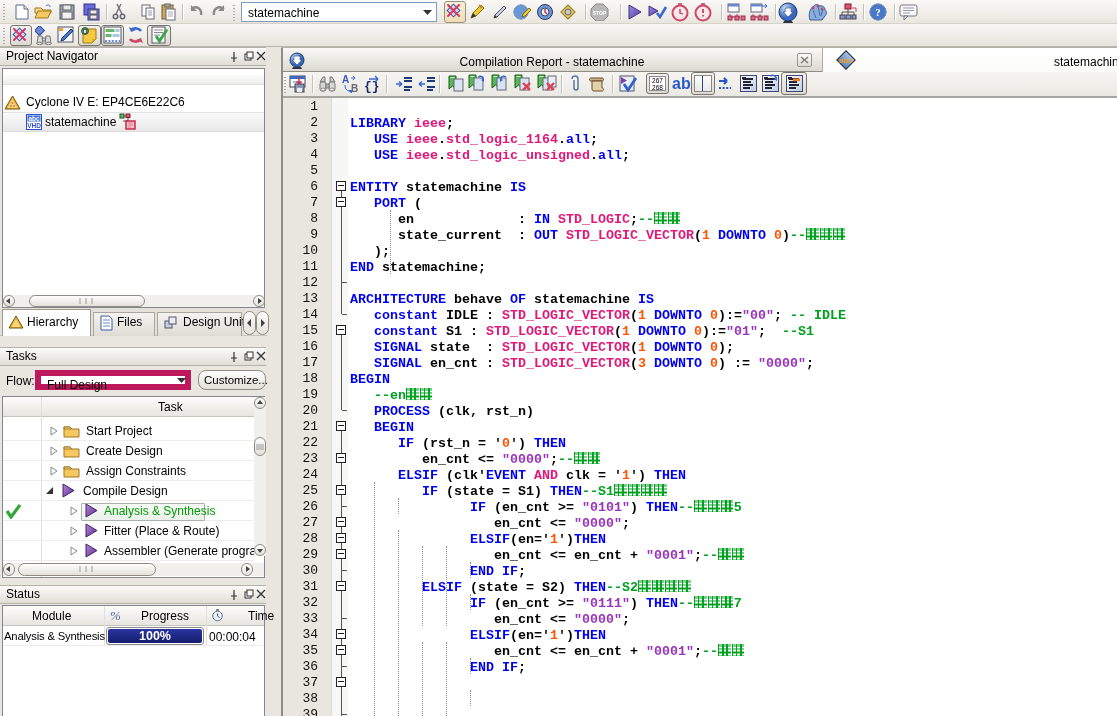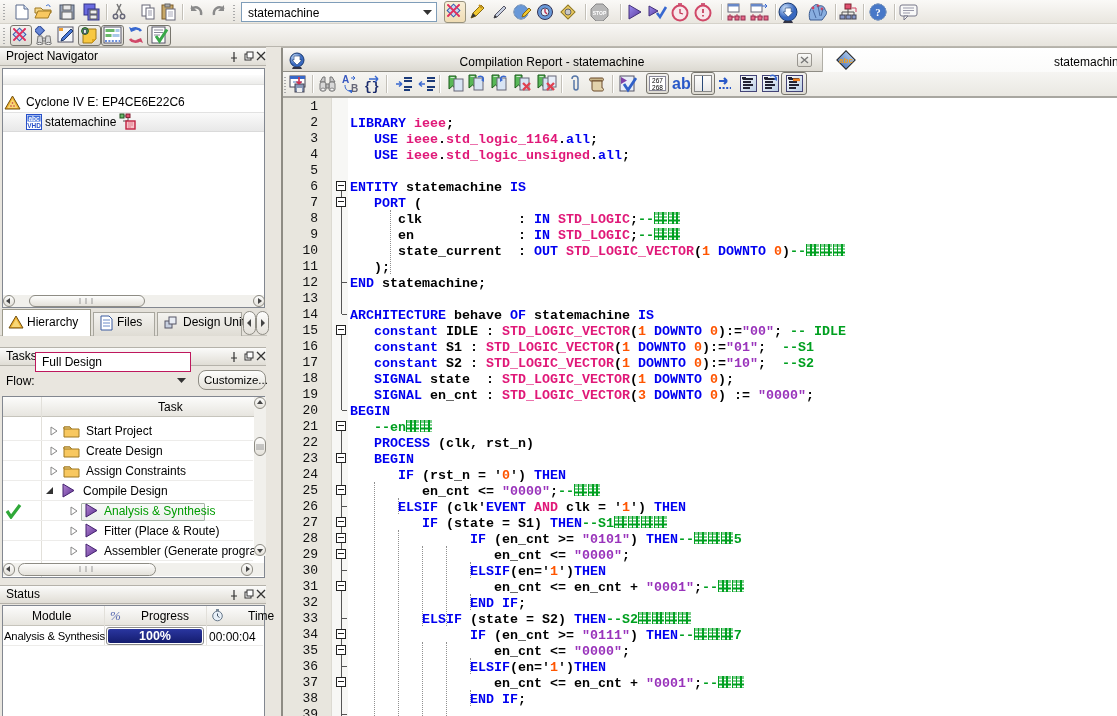--- a/index.html
+++ b/index.html
@@ -317,21 +317,21 @@
     </svg>
 <div class="abs panelTitle" style="left:0px;top:347px;width:266px;height:19px;"></div>
     <span class="abs" style="left:6px;top:349px;font-size:12px">Tasks</span>
     <svg class="abs" style="left:230px;top:351px;" width="36" height="12" viewBox="0 0 36 12">
       <path d="M4 1v6M1 7h6M4 7v4" stroke="#333" fill="none" stroke-width="1.2"></path>
       <rect x="15" y="3" width="6" height="6" fill="#fff" stroke="#333"></rect>
       <rect x="17" y="1" width="6" height="6" fill="#fff" stroke="#333"></rect>
       <path d="M27 1l8 8M35 1l-8 8" stroke="#333" stroke-width="1.3"></path>
     </svg>
 <span class="abs" style="left:6px;top:374px;font-size:12px">Flow:</span>
-<div class="abs" style="left:35px;top:352px;width:156px;height:20px;background:#fff;border:1px solid #be185d">
+<div class="abs" style="left:35px;top:370px;width:156px;height:20px;background:#fff;border:6px solid #be185d">
       <span style="position:absolute;left:6px;top:2px">Full Design</span>
     </div>
 <svg class="abs" style="left:174px;top:375px;" width="15" height="12" viewBox="0 0 15 12">
       <path d="M3 3h9l-4.5 5z" fill="#333"></path>
     </svg>
 <div class="abs btn3" style="left:198px;top:370px;width:68px;height:20px;">
       <span style="position:absolute;left:5px;top:3px;font-size:11.5px">Customize...</span>
     </div>
 <div class="abs" style="left:2px;top:396px;width:263px;height:182px;background:#fff;border:1px solid #828790"></div>
 <div class="abs" style="left:3px;top:397px;width:261px;height:20px;background:linear-gradient(#FCFCFB,#E7E5DF);border-bottom:1px solid #C6C4BC"></div>
@@ -739,30 +739,28 @@
 <div class="abs guide" style="left:470px;top:658px;width:1px;height:16px;"></div>
 <div class="abs guide" style="left:470px;top:690px;width:1px;height:16px;"></div>
 <div class="abs mono" style="left:350px;top:99.5px;font-size:13.333px;line-height:16px;font-weight:bold">
       <div class="codeline"></div>
       <div class="codeline"><b class="k">LIBRARY</b> <b class="t">ieee</b>;</div>
       <div class="codeline">   <b class="k">USE</b> <b class="t">ieee</b>.<b class="t">std_logic_1164</b>.<b class="k">all</b>;</div>
       <div class="codeline">   <b class="k">USE</b> <b class="t">ieee</b>.<b class="t">std_logic_unsigned</b>.<b class="k">all</b>;</div>
       <div class="codeline"></div>
       <div class="codeline"><b class="k">ENTITY</b> statemachine <b class="k">IS</b></div>
       <div class="codeline">   <b class="k">PORT</b> (</div>
-      <div class="codeline">      clk            : <b class="k">IN</b> <b class="t">STD_LOGIC</b>;<b class="c">--<i class="cjk"></i><i class="cjk"></i></b></div>
       <div class="codeline">      en             : <b class="k">IN</b> <b class="t">STD_LOGIC</b>;<b class="c">--<i class="cjk"></i><i class="cjk"></i></b></div>
       <div class="codeline">      state_current  : <b class="k">OUT</b> <b class="t">STD_LOGIC_VECTOR</b>(<b class="n">1</b> <b class="k">DOWNTO</b> <b class="n">0</b>)<b class="c">--<i class="cjk"></i><i class="cjk"></i><i class="cjk"></i></b></div>
       <div class="codeline">   );</div>
       <div class="codeline"><b class="k">END</b> statemachine;</div>
       <div class="codeline"></div>
       <div class="codeline"><b class="k">ARCHITECTURE</b> behave <b class="k">OF</b> statemachine <b class="k">IS</b></div>
       <div class="codeline">   <b class="k">constant</b> IDLE : <b class="t">STD_LOGIC_VECTOR</b>(<b class="n">1</b> <b class="k">DOWNTO</b> <b class="n">0</b>):=<b class="s">"00"</b>; <b class="c">-- IDLE</b></div>
       <div class="codeline">   <b class="k">constant</b> S1 : <b class="t">STD_LOGIC_VECTOR</b>(<b class="n">1</b> <b class="k">DOWNTO</b> <b class="n">0</b>):=<b class="s">"01"</b>;  <b class="c">--S1</b></div>
-      <div class="codeline">   <b class="k">constant</b> S2 : <b class="t">STD_LOGIC_VECTOR</b>(<b class="n">1</b> <b class="k">DOWNTO</b> <b class="n">0</b>):=<b class="s">"10"</b>;  <b class="c">--S2</b></div>
       <div class="codeline">   <b class="k">SIGNAL</b> state  : <b class="t">STD_LOGIC_VECTOR</b>(<b class="n">1</b> <b class="k">DOWNTO</b> <b class="n">0</b>);</div>
       <div class="codeline">   <b class="k">SIGNAL</b> en_cnt : <b class="t">STD_LOGIC_VECTOR</b>(<b class="n">3</b> <b class="k">DOWNTO</b> <b class="n">0</b>) := <b class="s">"0000"</b>;</div>
       <div class="codeline"><b class="k">BEGIN</b></div>
       <div class="codeline">   <b class="c">--en<i class="cjk"></i><i class="cjk"></i></b></div>
       <div class="codeline">   <b class="k">PROCESS</b> (clk, rst_n)</div>
       <div class="codeline">   <b class="k">BEGIN</b></div>
       <div class="codeline">      <b class="k">IF</b> (rst_n = '<b class="n">0</b>') <b class="k">THEN</b></div>
       <div class="codeline">         en_cnt &lt;= <b class="s">"0000"</b>;<b class="c">--<i class="cjk"></i><i class="cjk"></i></b></div>
       <div class="codeline">      <b class="k">ELSIF</b> (clk'<b class="k">EVENT</b> <b class="t">AND</b> clk = '<b class="n">1</b>') <b class="k">THEN</b></div>
       <div class="codeline">         <b class="k">IF</b> (state = S1) <b class="k">THEN</b><b class="c">--S1<i class="cjk"></i><i class="cjk"></i><i class="cjk"></i><i class="cjk"></i></b></div>

